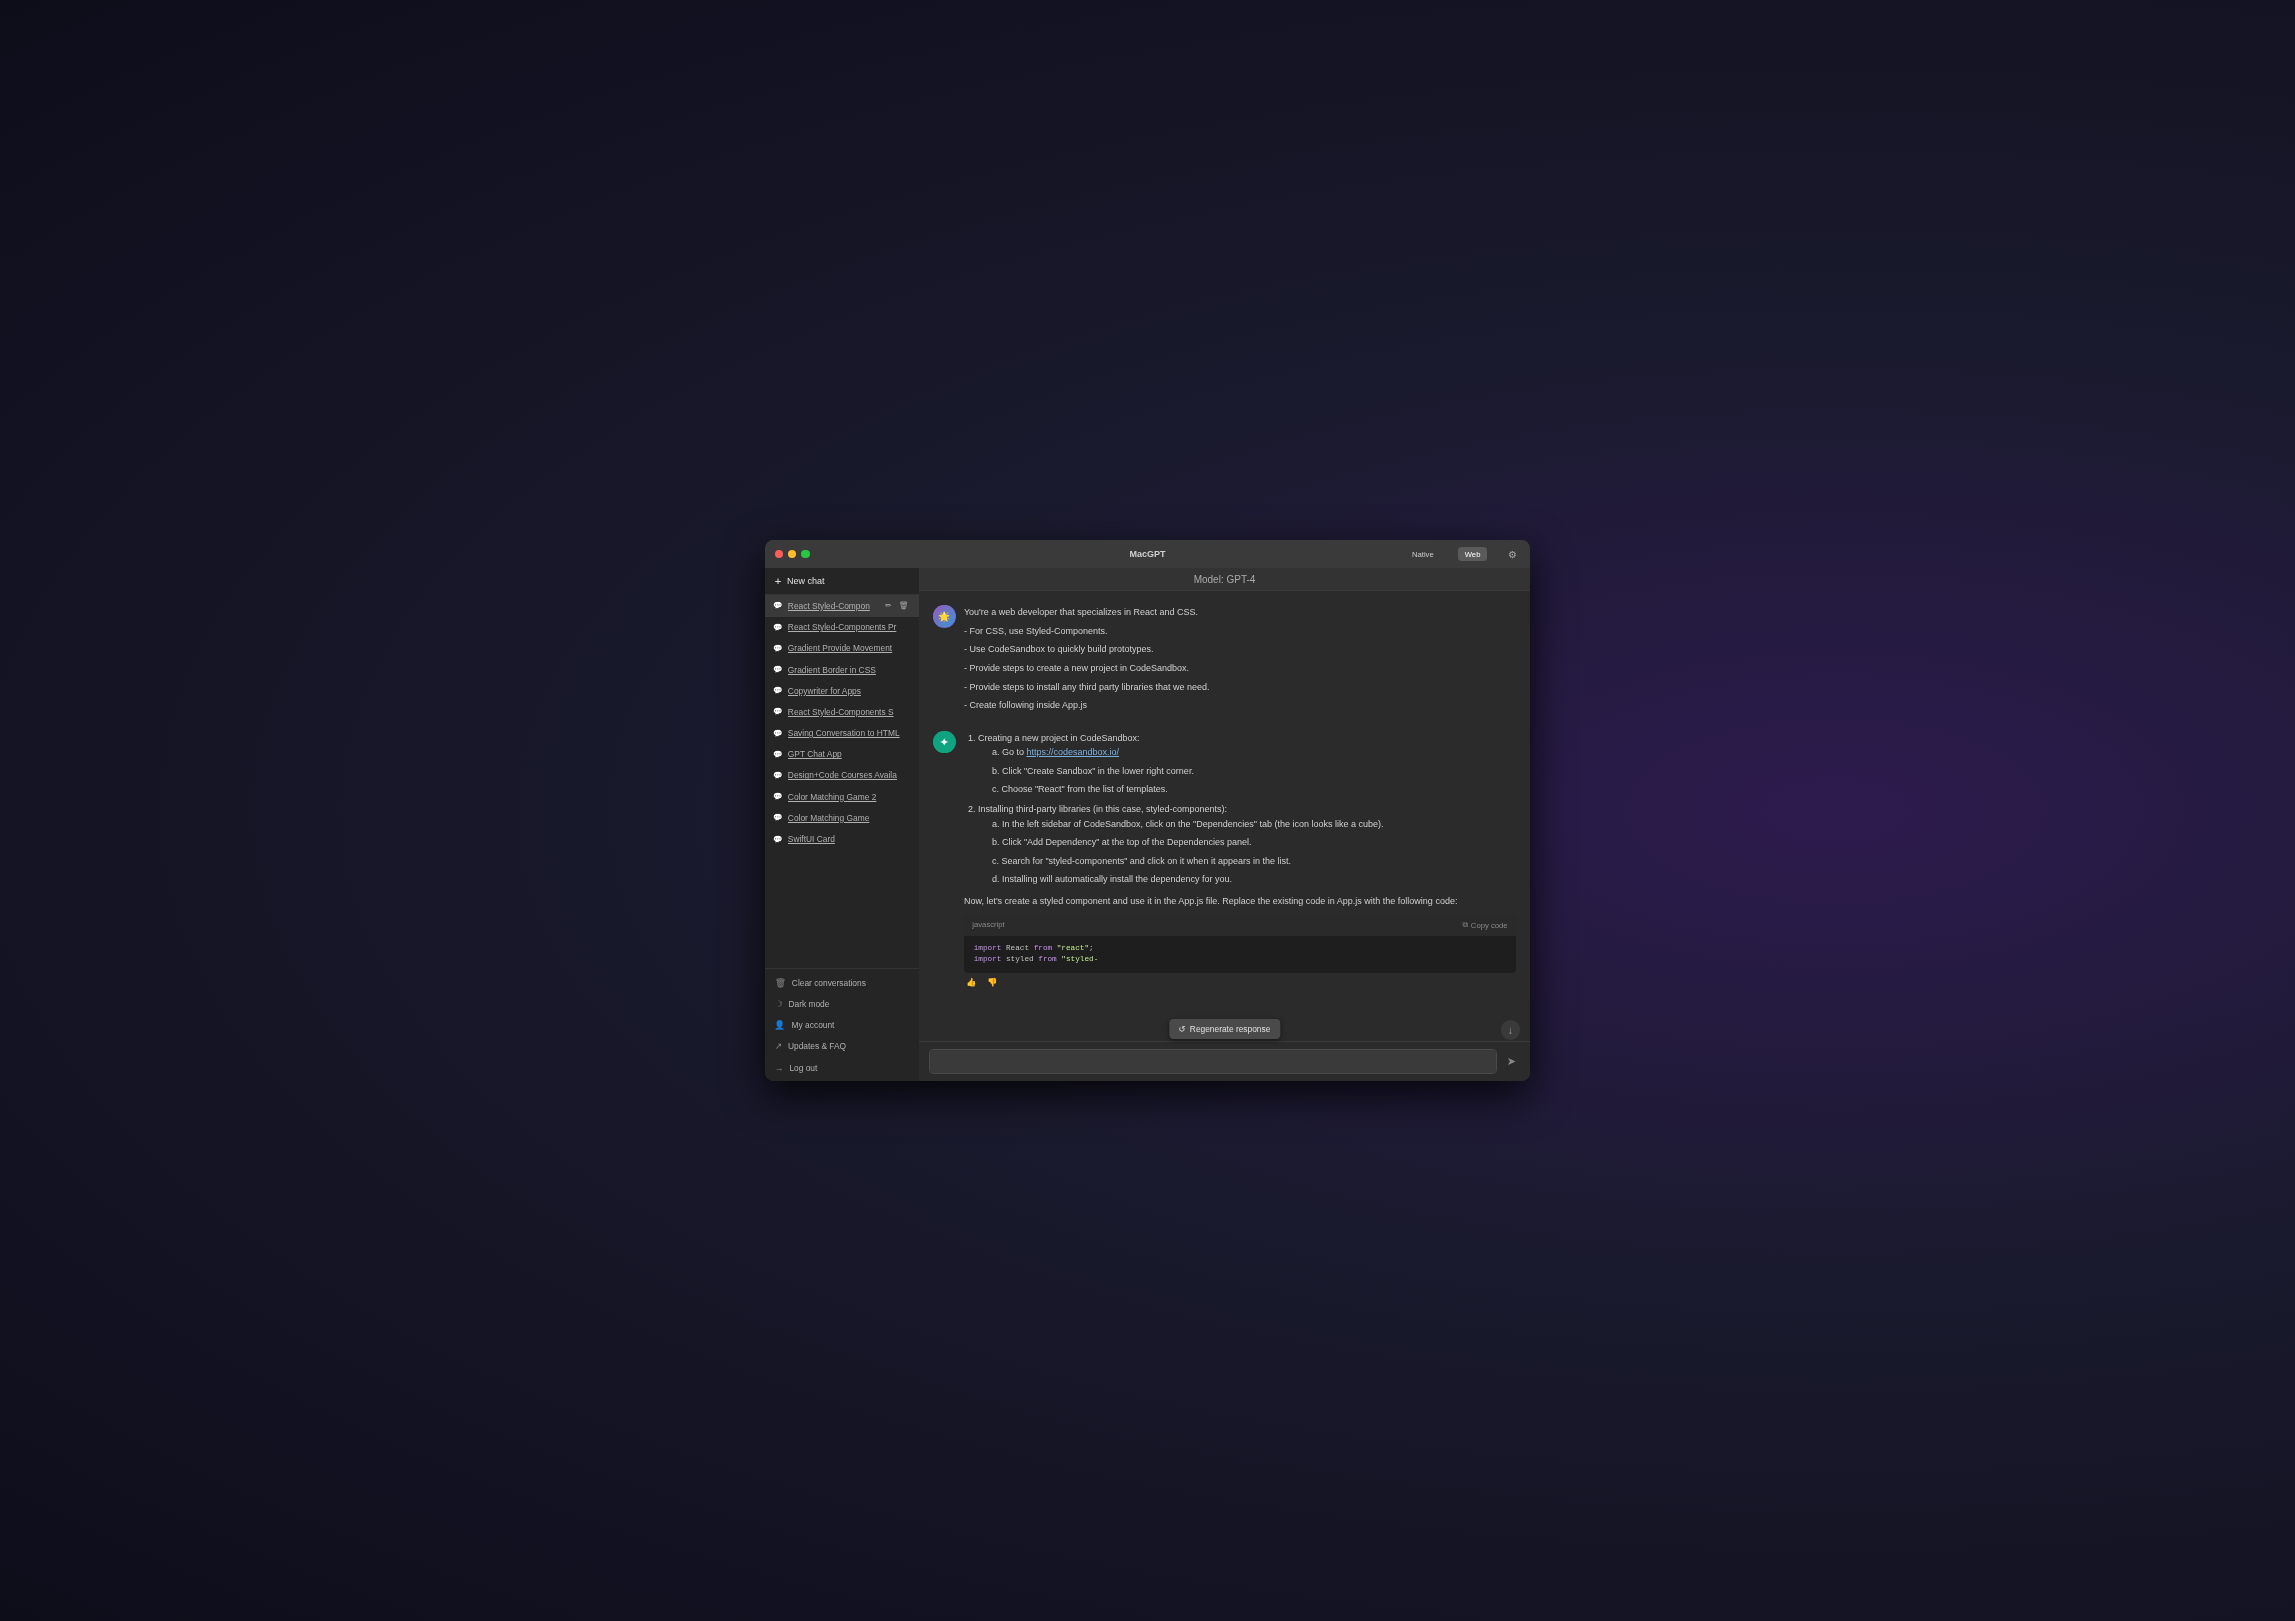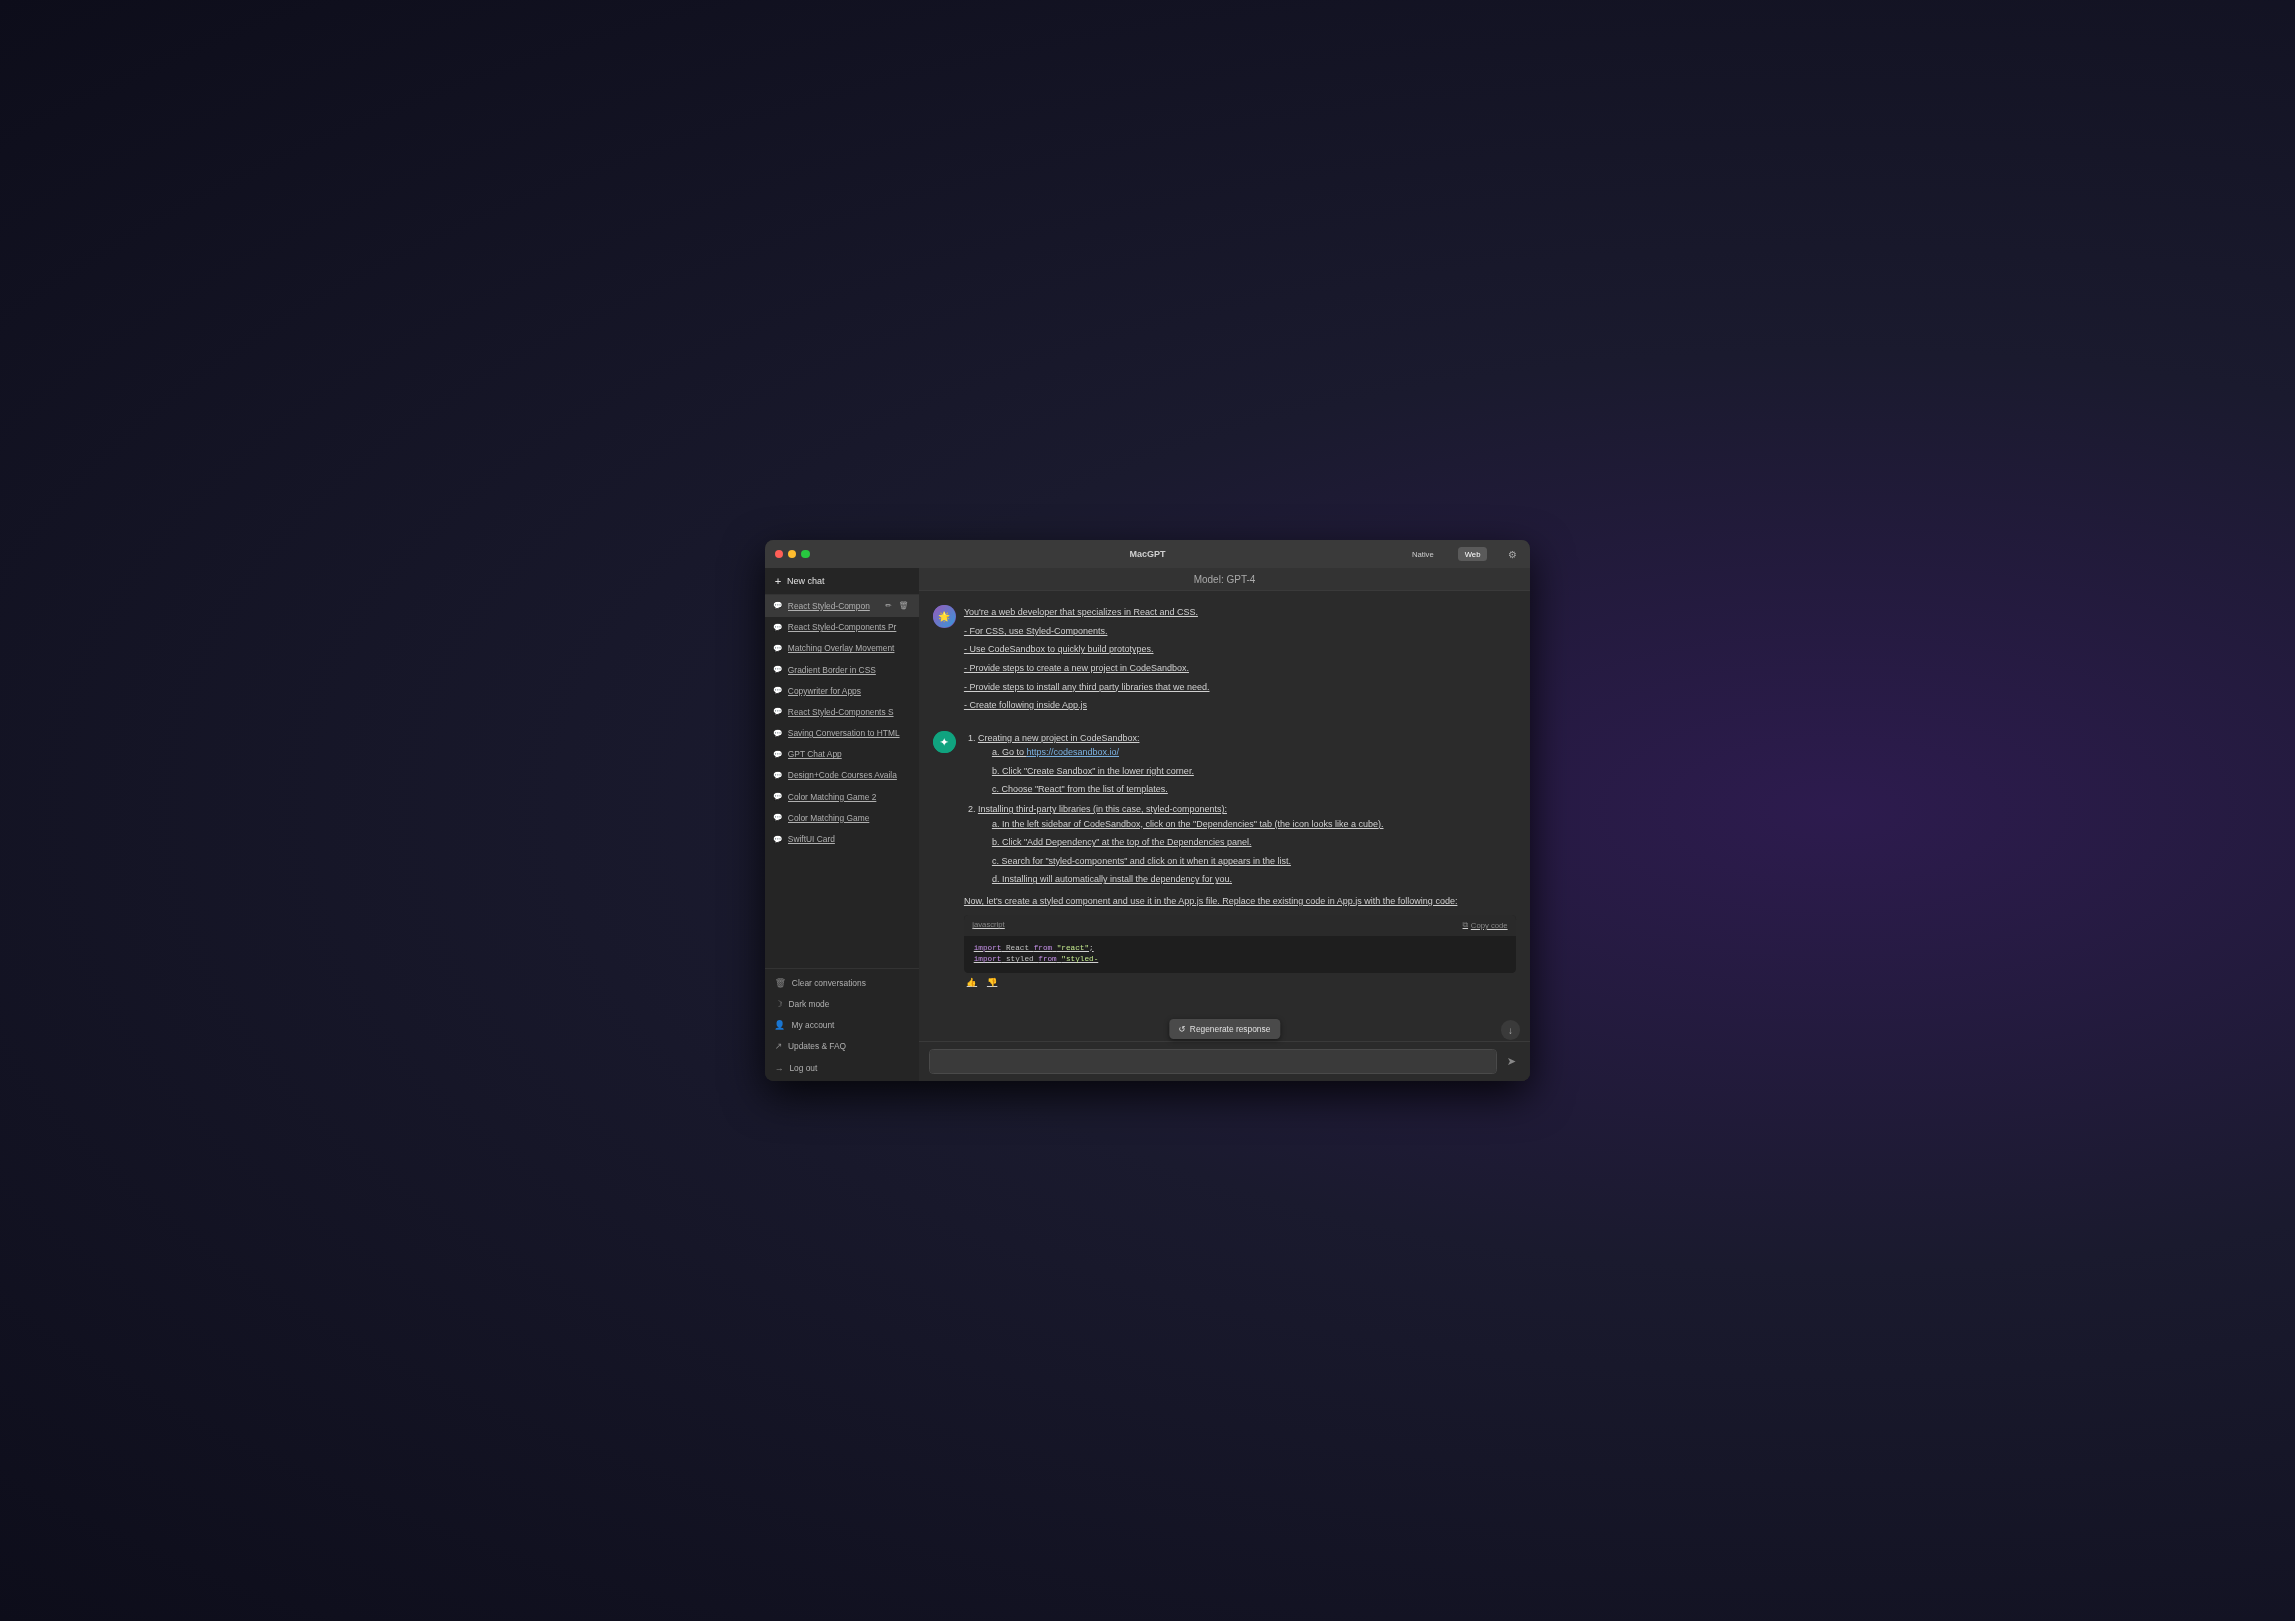--- a/index.html
+++ b/index.html
@@ -193,21 +193,20 @@
     .msg-avatar.assistant {
       background: #10a37f;
       color: white;
       font-size: 9.8px;
     }
     .msg-content {
       flex: 1;
       color: #d0d0d0;
       font-size: 9px;
       line-height: 1.6;
-      text-decoration: underline;
     }
     .msg-content p { margin-bottom: 4.2px; }
     .msg-actions {
       display: flex;
       gap: 4.2px;
       margin-top: 2.8px;
       color: #888;
     }
     .msg-action-btn {
       background: none; border: none; color: #888; cursor: pointer; font-size: 8.4px; padding: 1.4px 2.8px;
@@ -351,21 +350,21 @@
             <button class="chat-action-btn">✏</button>
             <button class="chat-action-btn">🗑</button>
           </div>
         </div>
         <div class="chat-item">
           <span class="chat-icon">💬</span>
           <span class="chat-label">React Styled-Components Pr</span>
         </div>
         <div class="chat-item">
           <span class="chat-icon">💬</span>
-          <span class="chat-label">Matching Overlay Movement</span>
+          <span class="chat-label">Gradient Provide Movement</span>
         </div>
         <div class="chat-item">
           <span class="chat-icon">💬</span>
           <span class="chat-label">Gradient Border in CSS</span>
         </div>
         <div class="chat-item">
           <span class="chat-icon">💬</span>
           <span class="chat-label">Copywriter for Apps</span>
         </div>
         <div class="chat-item">

